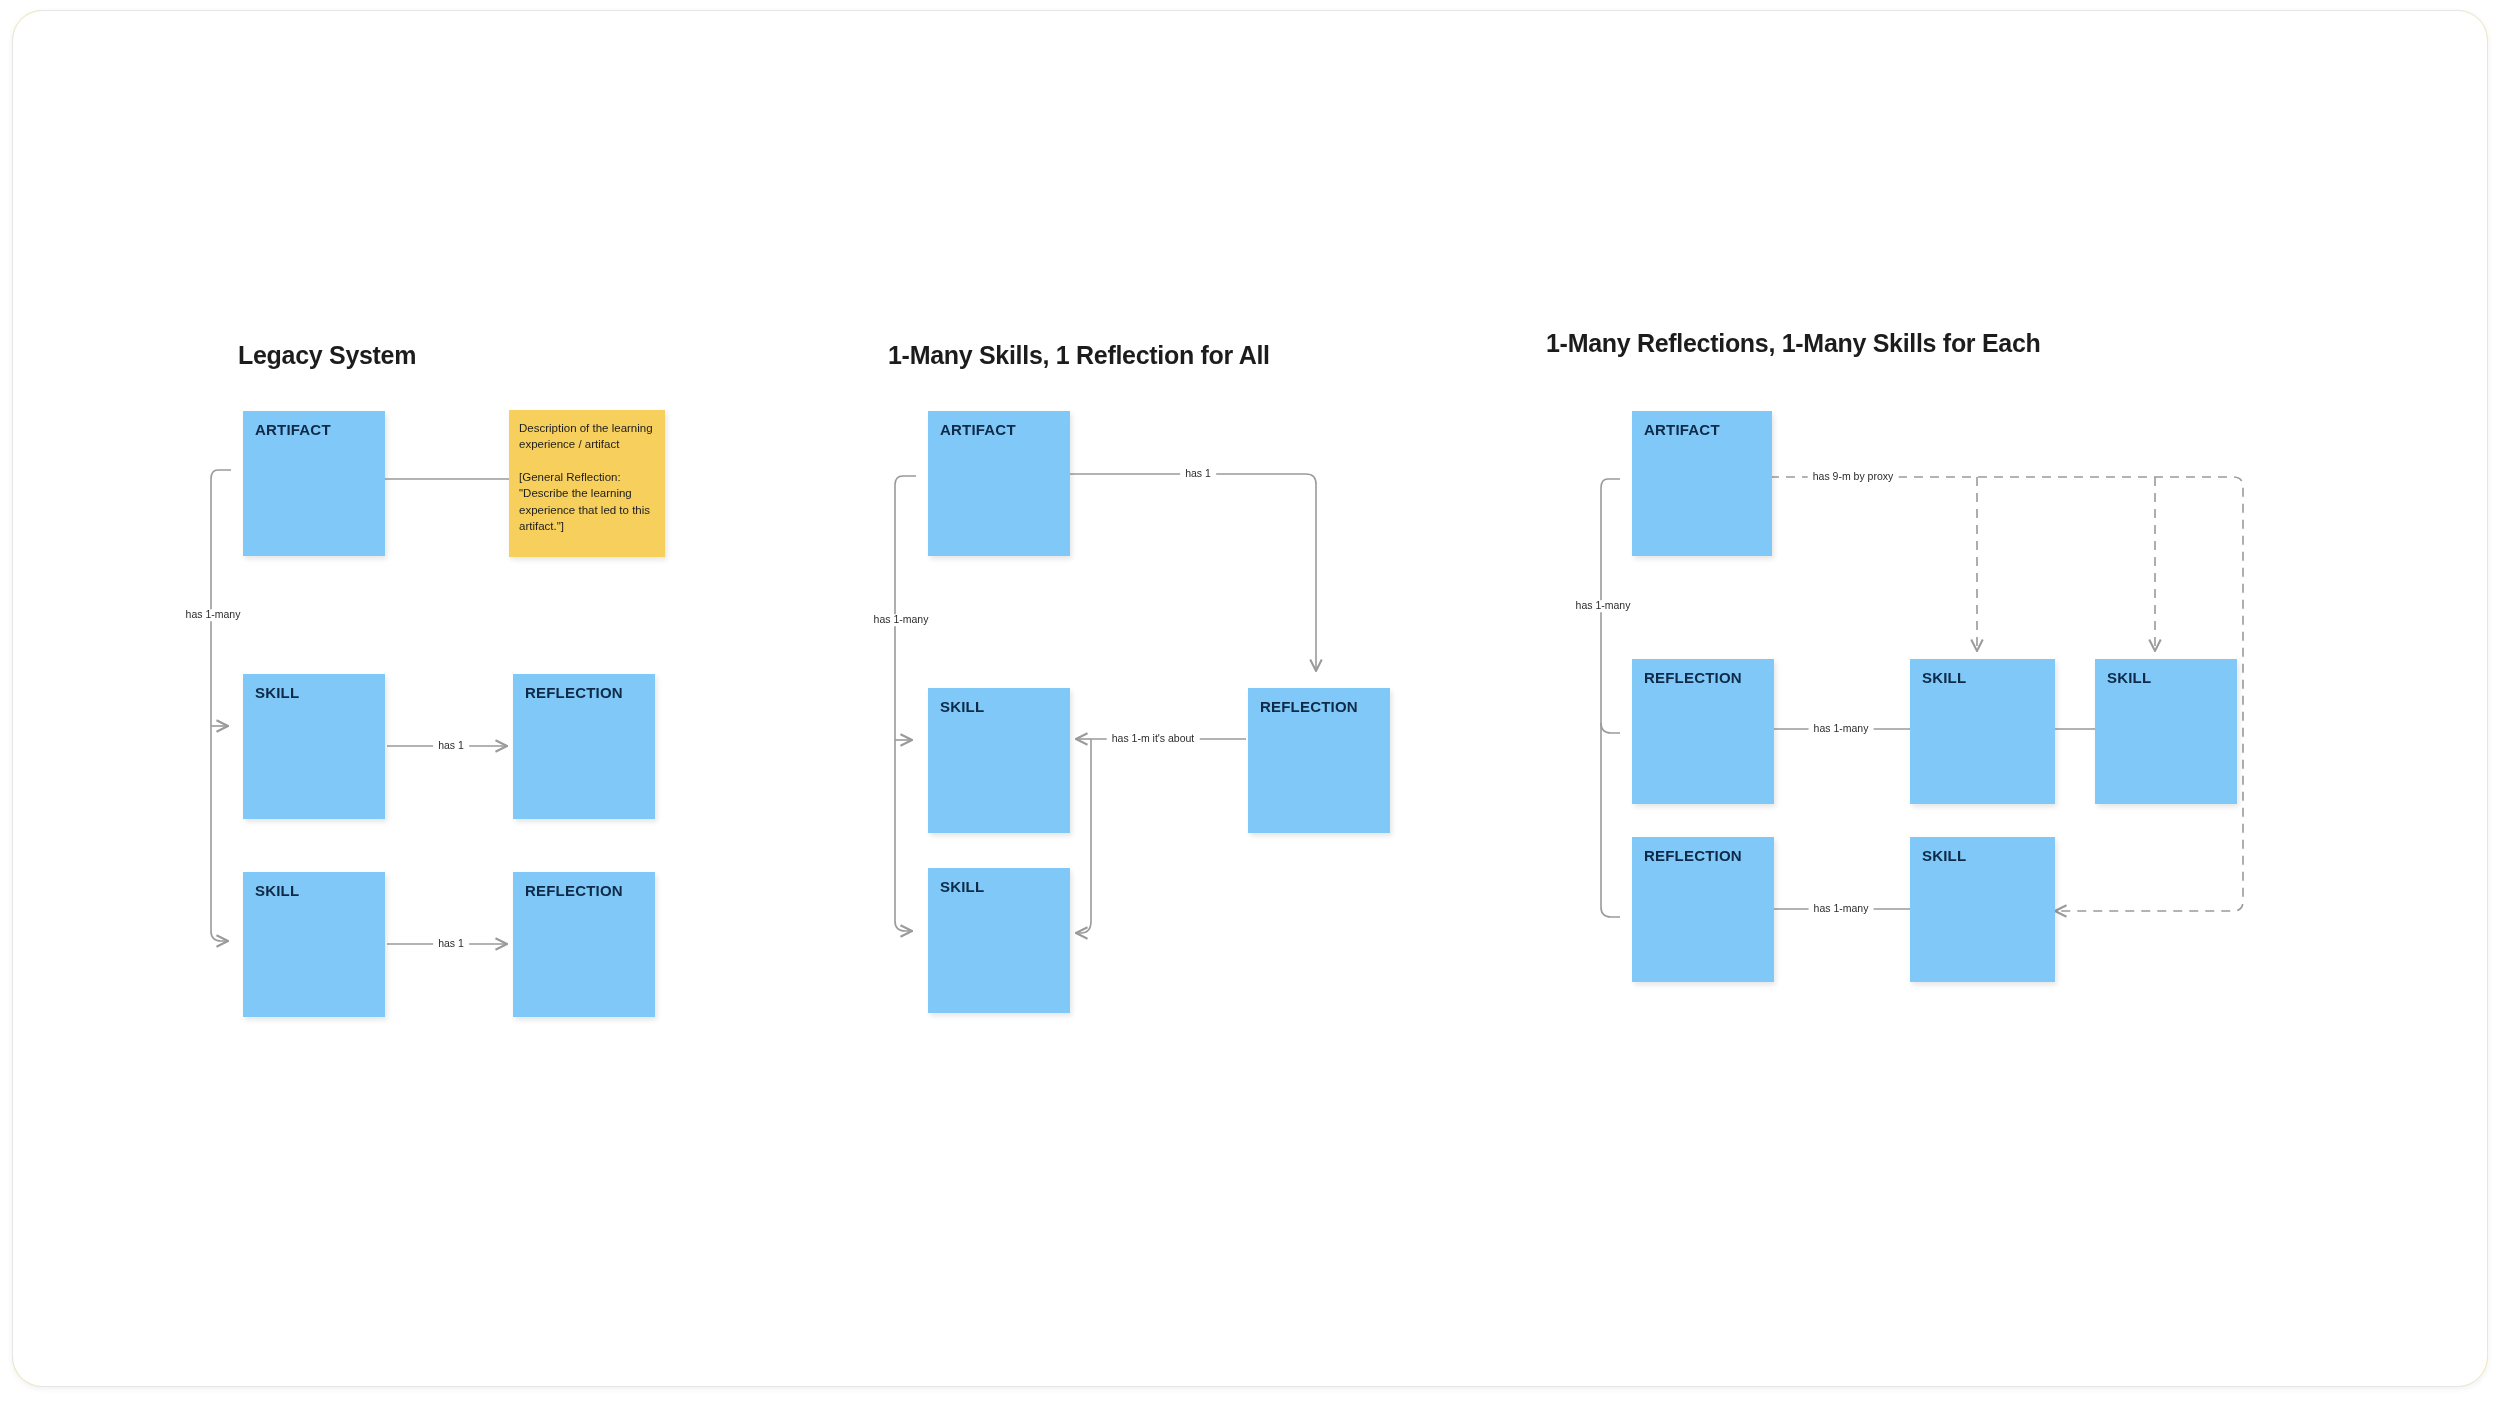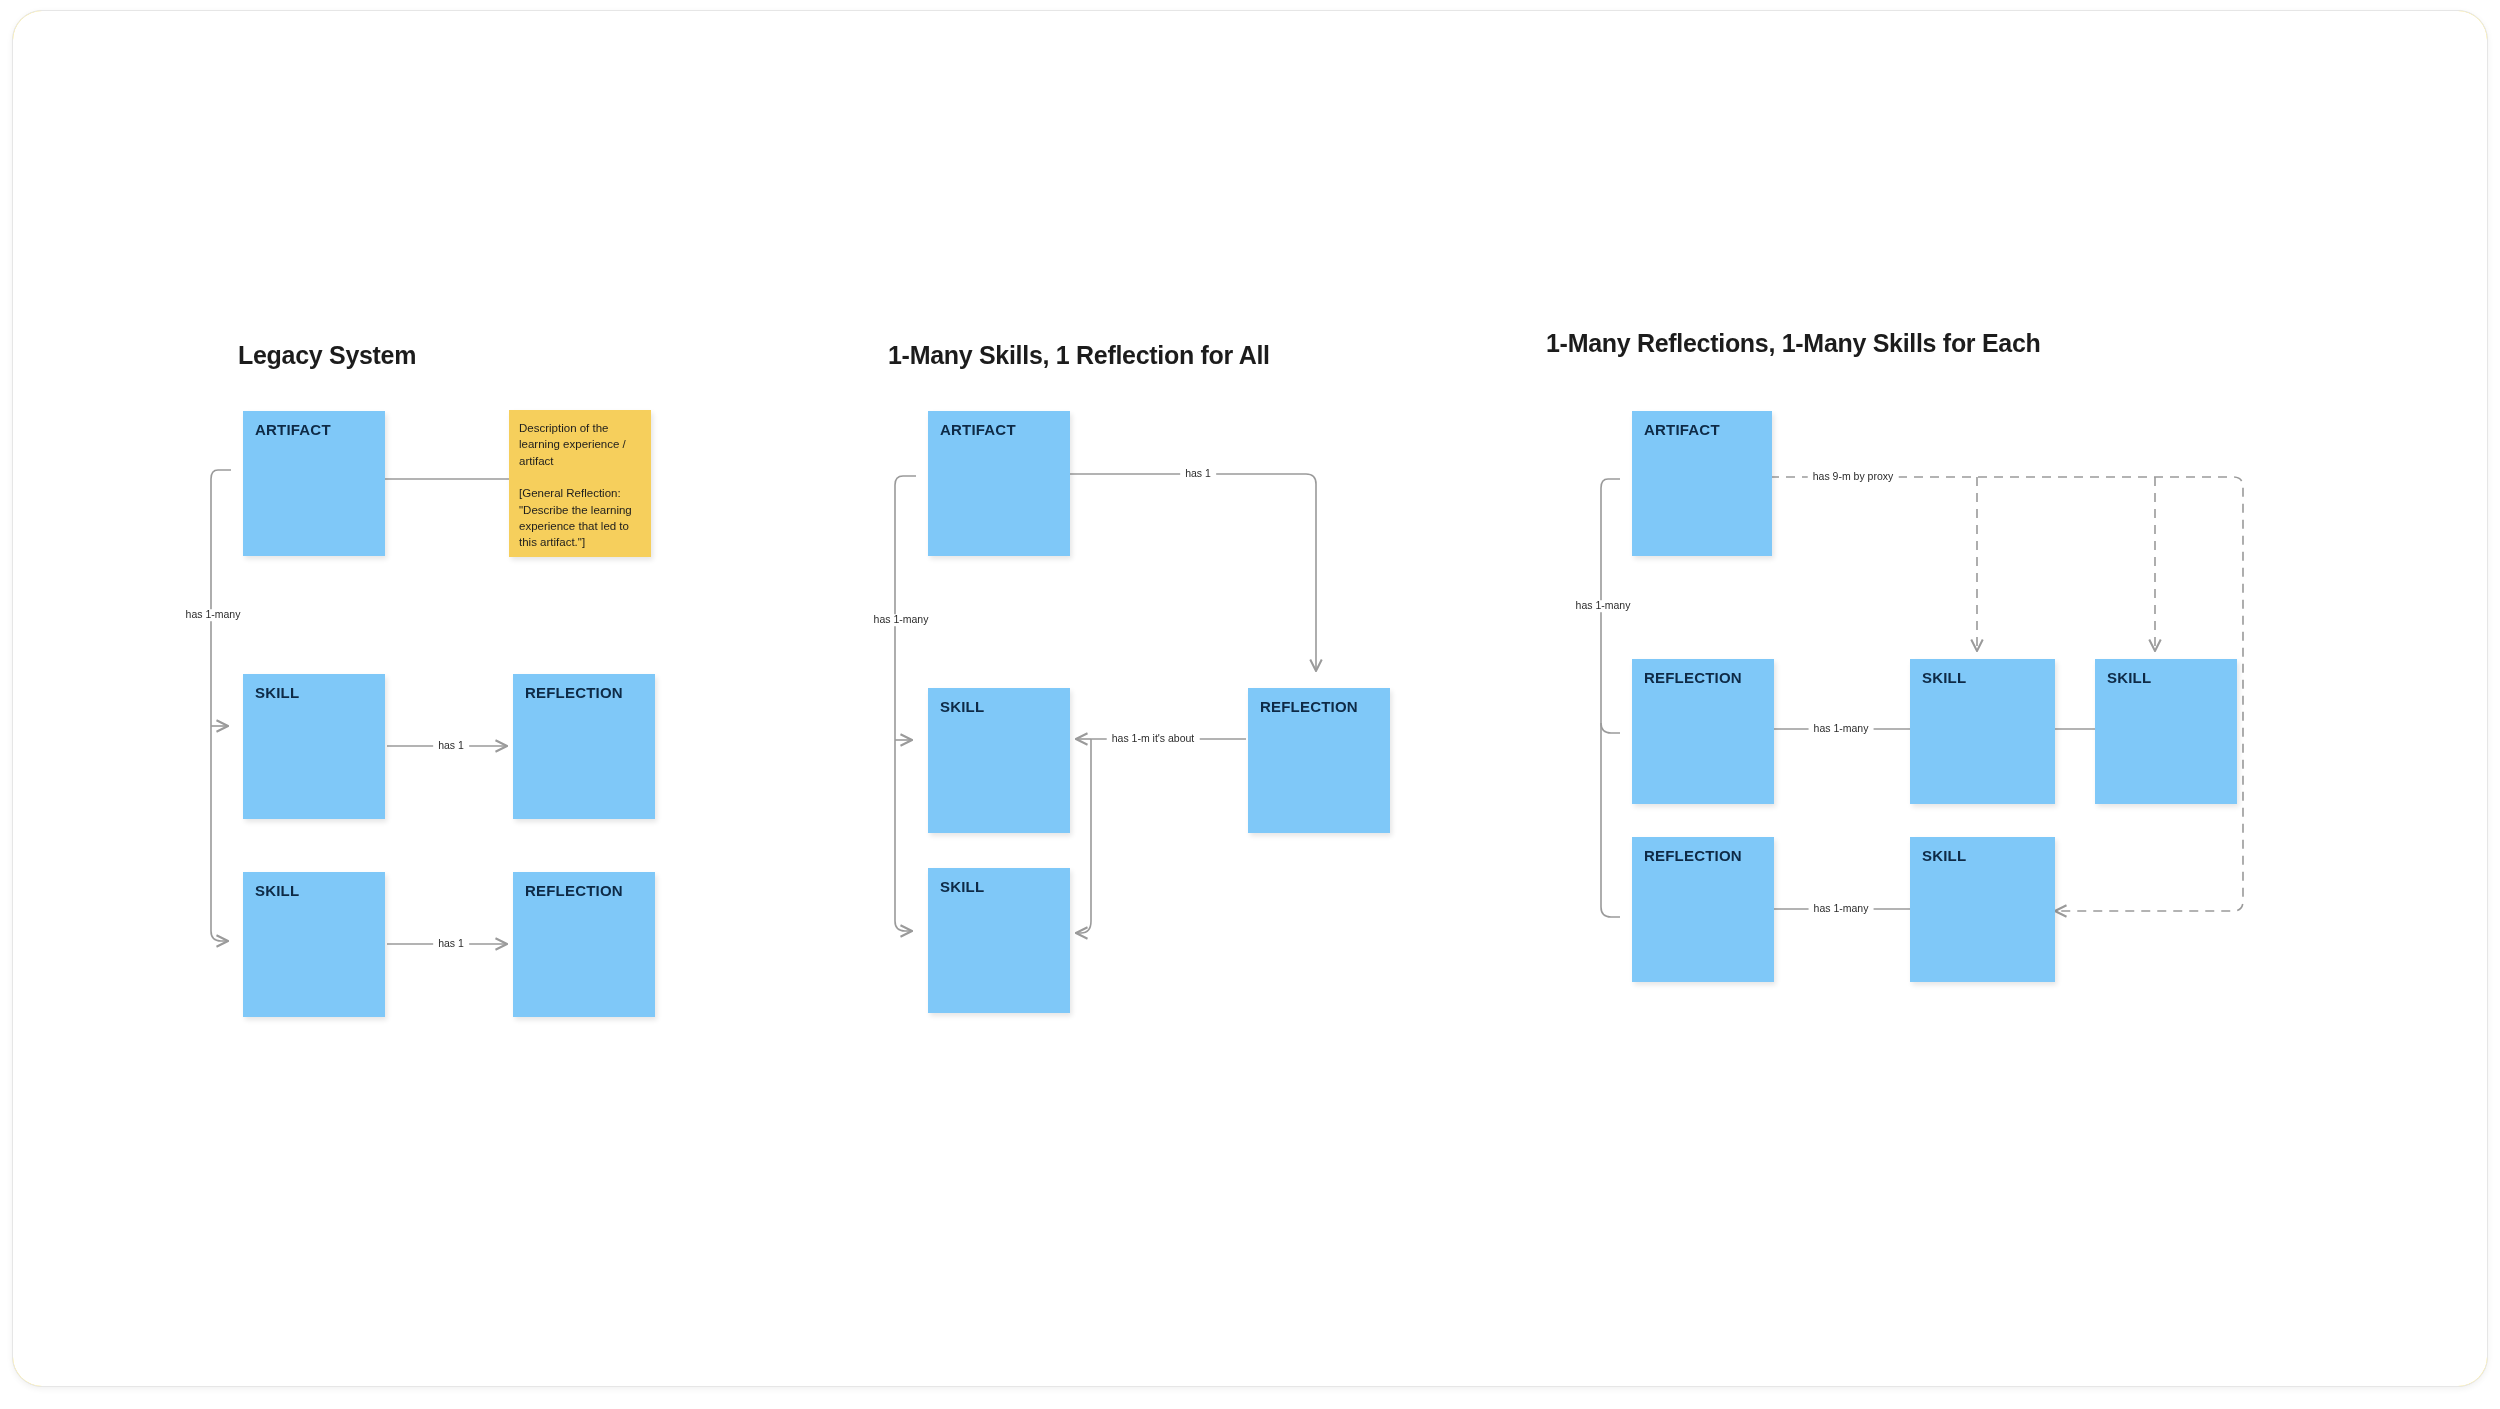--- a/index.html
+++ b/index.html
@@ -138,21 +138,21 @@
 
       <path d="M 1760 898 L 1897 898" fill="none" stroke="#9a9a9a" stroke-width="1.6"></path>
     </svg>
 
     <div class="col-title" style="left:225px; top:330px;">Legacy System</div>
 
     <div class="node blue" style="left:230px; top:400px; width:142px; height:145px;">
       <span class="node-label">ARTIFACT</span>
     </div>
 
-    <div class="node yellow" style="left:496px; top:399px; width:142px; height:147px;">
+    <div class="node yellow" style="left:496px; top:399px; width:156px; height:147px;">
       <span class="note-text">Description of the learning experience / artifact
 
 [General Reflection: "Describe the learning experience that led to this artifact."]</span>
     </div>
 
     <div class="node blue" style="left:230px; top:663px; width:142px; height:145px;">
       <span class="node-label">SKILL</span>
     </div>
 
     <div class="node blue" style="left:500px; top:663px; width:142px; height:145px;">

